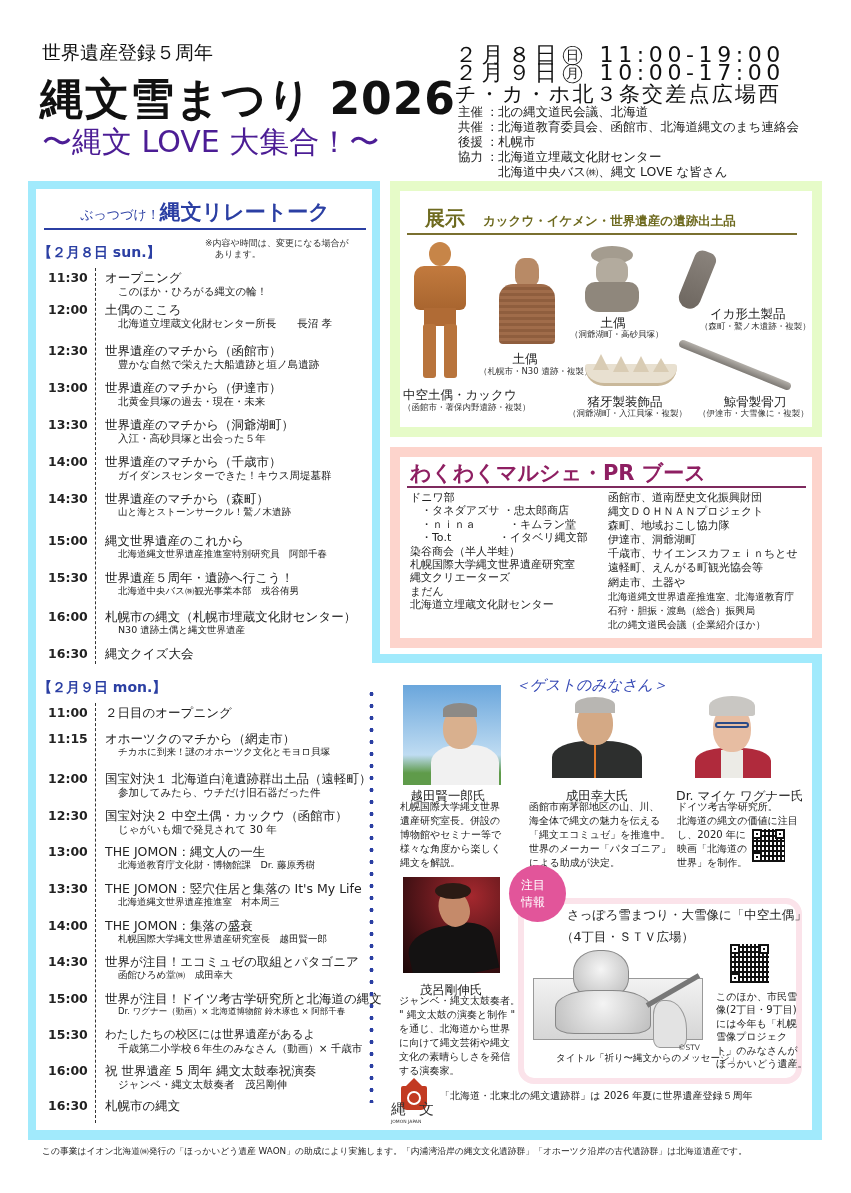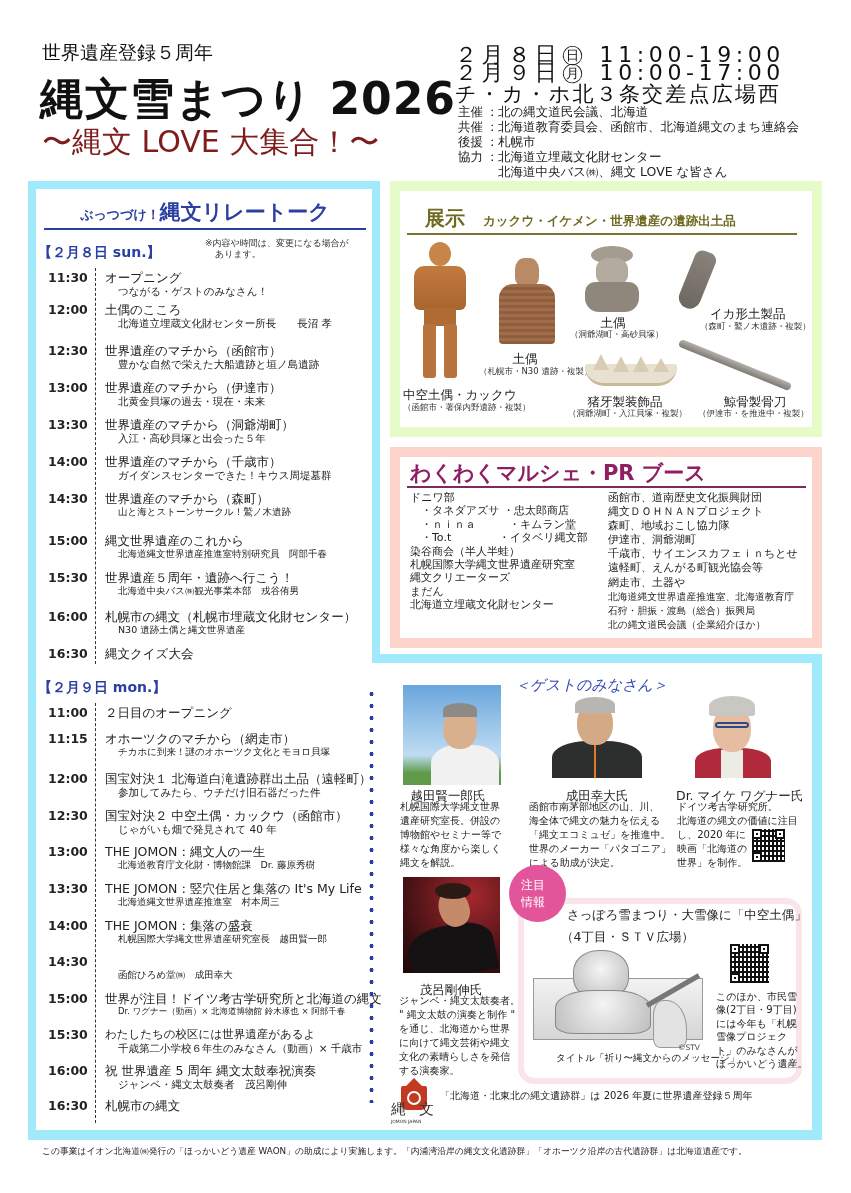--- a/index.html
+++ b/index.html
@@ -3,36 +3,36 @@
 <meta charset="utf-8">
 <style>
   * { box-sizing: border-box; margin: 0; padding: 0; }
   body { width: 851px; height: 1193px; background: #ffffff; font-family: "DejaVu Sans", "Liberation Sans", sans-serif; color: #222; overflow: hidden; }
   #page { position: relative; width: 851px; height: 1193px; background: #fff; }
   .abs { position: absolute; white-space: nowrap; }
 
   
   .h-sub { left: 42px; top: 40px; font-size: 19px; color: #111; }
   .h-title { left: 40px; top: 70px; font-size: 44px; font-weight: bold; color: #111; letter-spacing: 1px; }
-  .h-tag { left: 42px; top: 122px; font-size: 30px; color: #7f1d1d; }
+  .h-tag { left: 42px; top: 122px; font-size: 30px; color: #4c1d95; }
   .h-date { left: 455px; font-size: 22px; letter-spacing: 4.6px; color: #111; }
   .h-venue { left: 455px; top: 80px; font-size: 21px; letter-spacing: 2.2px; color: #111; }
   .org { left: 458px; font-size: 12.5px; color: #222; }
   .org .lbl { display: inline-block; width: 28px; }
   .org .col { display: inline-block; width: 12px; text-align: center; }
 
   
   .blue { background: #a1eafc; }
   .white { background: #fff; }
   .green { background: #e6fbc8; }
   .pink { background: #fdd4cc; }
 
   
   .rt-head { left: 44px; top: 198px; width: 322px; text-align: center; color: #2b3fa3; }
-  .rt-head .pre { font-size: 13px; font-weight: bold; }
+  .rt-head .pre { font-size: 13px; font-weight: normal; }
   .rt-head .main { font-size: 21px; font-weight: bold; }
   .rt-line { left: 44px; top: 228px; width: 322px; height: 2px; background: #2b3fa3; }
   .day-label { left: 38px; font-size: 14px; font-weight: bold; color: #2b3fa3; }
   .note { left: 205px; top: 238px; font-size: 9px; color: #333; line-height: 11px; }
   .vline { left: 95px; width: 0; border-left: 1.3px dashed #333; }
   .row { position: absolute; left: 0; width: 370px; height: 30px; }
   .row .time { position: absolute; left: 48px; top: 0; font-size: 12.5px; font-weight: bold; color: #222; }
   .row .title { position: absolute; left: 105px; top: 0; font-size: 12.5px; color: #222; white-space: nowrap; }
   .row .sub { position: absolute; left: 118px; top: 15px; font-size: 10.5px; color: #222; white-space: nowrap; }
   .row .sub.s { font-size: 9.5px; }
@@ -119,21 +119,21 @@
   <div class="abs note">
       <div>※内容や時間は、変更になる場合が</div>
       <div style="padding-left:10px">あります。</div>
     </div>
 
   <div class="abs vline" style="top:268px;height:396px"></div>
 
   <div class="row" style="top:270px">
       <span class="time">11:30</span>
       <span class="title">オープニング</span>
-      <span class="sub">つながる・ゲストのみなさん！</span>
+      <span class="sub">このほか・ひろがる縄文の輪！</span>
     </div>
   <div class="row" style="top:302px">
       <span class="time">12:00</span>
       <span class="title">土偶のこころ</span>
       <span class="sub">北海道立埋蔵文化財センター所長　　長沼 孝</span>
     </div>
   <div class="row" style="top:343px">
       <span class="time">12:30</span>
       <span class="title">世界遺産のマチから（函館市）</span>
       <span class="sub">豊かな自然で栄えた大船遺跡と垣ノ島遺跡</span>
@@ -193,39 +193,40 @@
       <span class="sub s">チカホに到来！謎のオホーツク文化とモヨロ貝塚</span>
     </div>
   <div class="row" style="top:771px">
       <span class="time">12:00</span>
       <span class="title">国宝対決１ 北海道白滝遺跡群出土品（遠軽町）</span>
       <span class="sub">参加してみたら、ウチだけ旧石器だった件</span>
     </div>
   <div class="row" style="top:808px">
       <span class="time">12:30</span>
       <span class="title">国宝対決２ 中空土偶・カックウ（函館市）</span>
-      <span class="sub">じゃがいも畑で発見されて 40 年</span>
+      <span class="sub">じゃがいも畑で発見されて 30 年</span>
     </div>
   <div class="row" style="top:844px">
       <span class="time">13:00</span>
       <span class="title">THE JOMON：縄文人の一生</span>
       <span class="sub s">北海道教育庁文化財・博物館課　Dr. 藤原秀樹</span>
     </div>
   <div class="row" style="top:881px">
       <span class="time">13:30</span>
       <span class="title">THE  JOMON：竪穴住居と集落の It's My Life</span>
       <span class="sub s">北海道縄文世界遺産推進室　村本周三</span>
     </div>
   <div class="row" style="top:918px">
       <span class="time">14:00</span>
       <span class="title">THE JOMON：集落の盛衰</span>
       <span class="sub s">札幌国際大学縄文世界遺産研究室長　越田賢一郎</span>
     </div>
   <div class="row" style="top:954px">
       <span class="time">14:30</span>
+      <span class="title">世界が注目！エコミュゼの取組とパタゴニア</span>
       <span class="sub s">函館ひろめ堂㈱　成田幸大</span>
     </div>
   <div class="row" style="top:991px">
       <span class="time">15:00</span>
       <span class="title">世界が注目！ドイツ考古学研究所と北海道の縄文</span>
       <span class="sub xs">Dr. ワグナー（動画）× 北海道博物館 鈴木琢也 × 阿部千春</span>
     </div>
   <div class="row" style="top:1027px">
       <span class="time">15:30</span>
       <span class="title" style="font-size:11.5px">わたしたちの校区には世界遺産があるよ</span>
@@ -285,21 +286,21 @@
     <div style="position:absolute;left:48px;top:4px;width:0;height:0;border-left:8px solid transparent;border-right:8px solid transparent;border-bottom:16px solid #d9ccb4"></div>
     <div style="position:absolute;left:68px;top:6px;width:0;height:0;border-left:8px solid transparent;border-right:8px solid transparent;border-bottom:14px solid #d9ccb4"></div>
   </div>
   <div class="abs ex-label" style="left:580px;top:394px;width:90px">猪牙製装飾品</div>
   <div class="abs ex-src" style="left:568px;top:408px;width:112px">（洞爺湖町・入江貝塚・複製）</div>
 
   <div class="abs" style="left:675px;top:345px;width:120px;height:40px">
     <div style="position:absolute;left:0;top:16px;width:120px;height:8px;border-radius:4px;background:linear-gradient(#b4b0aa,#7e7a75);transform:rotate(22deg)"></div>
   </div>
   <div class="abs ex-label" style="left:715px;top:394px;width:80px">鯨骨製骨刀</div>
-  <div class="abs ex-src" style="left:698px;top:408px;width:110px">（伊達市・を推進中・複製）</div>
+  <div class="abs ex-src" style="left:698px;top:408px;width:110px">（伊達市・大雪像に・複製）</div>
 
   <div class="abs mk-head">わくわくマルシェ・PR ブース</div>
   <div class="abs mk-line"></div>
   <div class="abs mk-left">
     <div>ドニワ部</div>
     <div>　・タネダアズサ ・忠太郎商店</div>
     <div>　・ｎｉｎａ　　　・キムラン堂</div>
     <div>　・To.t　　　　 ・イタベリ縄文部</div>
     <div>染谷商会（半人半蛙）</div>
     <div>札幌国際大学縄文世界遺産研究室</div>

